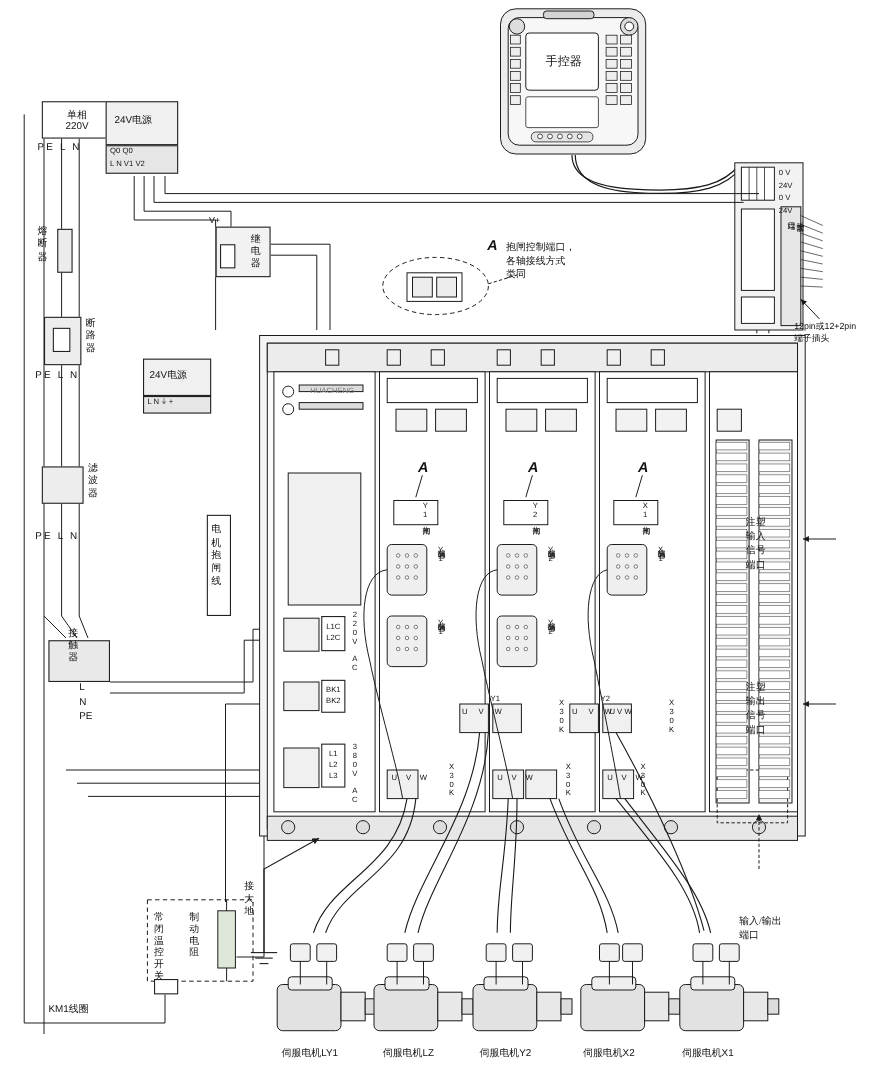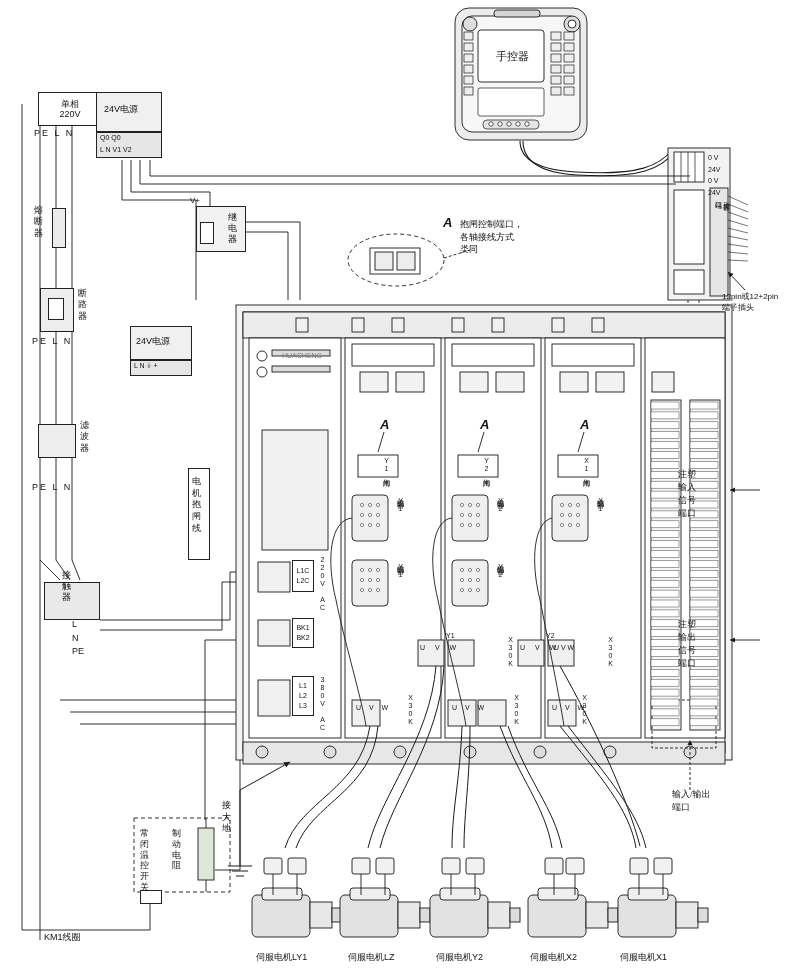--- a/index.html
+++ b/index.html
@@ -582,38 +582,38 @@
 <div class="lbl xs vert" style="left:318px;top:676px;">380V AC</div>
 
 <div class="lbl" style="left:678px;top:468px;line-height:1.45;">注塑
 输入
 信号
 端口</div>
 <div class="lbl" style="left:678px;top:618px;line-height:1.45;">注塑
 输出
 信号
 端口</div>
-<div class="lbl" style="left:672px;top:788px;line-height:1.45;font-family:Liberation Serif, serif;">输入/输出
+<div class="lbl" style="left:672px;top:831px;line-height:1.45;font-family:Liberation Serif, serif;">输入/输出
 端口</div>
 
 <div class="lbl" style="left:222px;top:800px;line-height:1.3;">接
 大
 地</div>
 
 <div class="lbl" style="left:140px;top:828px;line-height:1.2;">常
 闭
 温
 控
 开
 关</div>
 <div class="lbl" style="left:172px;top:828px;line-height:1.2;">制
 动
 电
 阻</div>
 
-<div class="lbl" style="left:44px;top:932px;">KM1线圈</div>
+<div class="lbl" style="left:44px;top:912px;">KM1线圈</div>
 <div class="box" style="left:140px;top:890px;width:22px;height:14px;background:#fff;"></div>
 
 <div class="lbl" style="left:256px;top:952px;">伺服电机LY1</div>
 <div class="lbl" style="left:348px;top:952px;">伺服电机LZ</div>
 <div class="lbl" style="left:436px;top:952px;">伺服电机Y2</div>
 <div class="lbl" style="left:530px;top:952px;">伺服电机X2</div>
 <div class="lbl" style="left:620px;top:952px;">伺服电机X1</div>
 
 </body></html>

